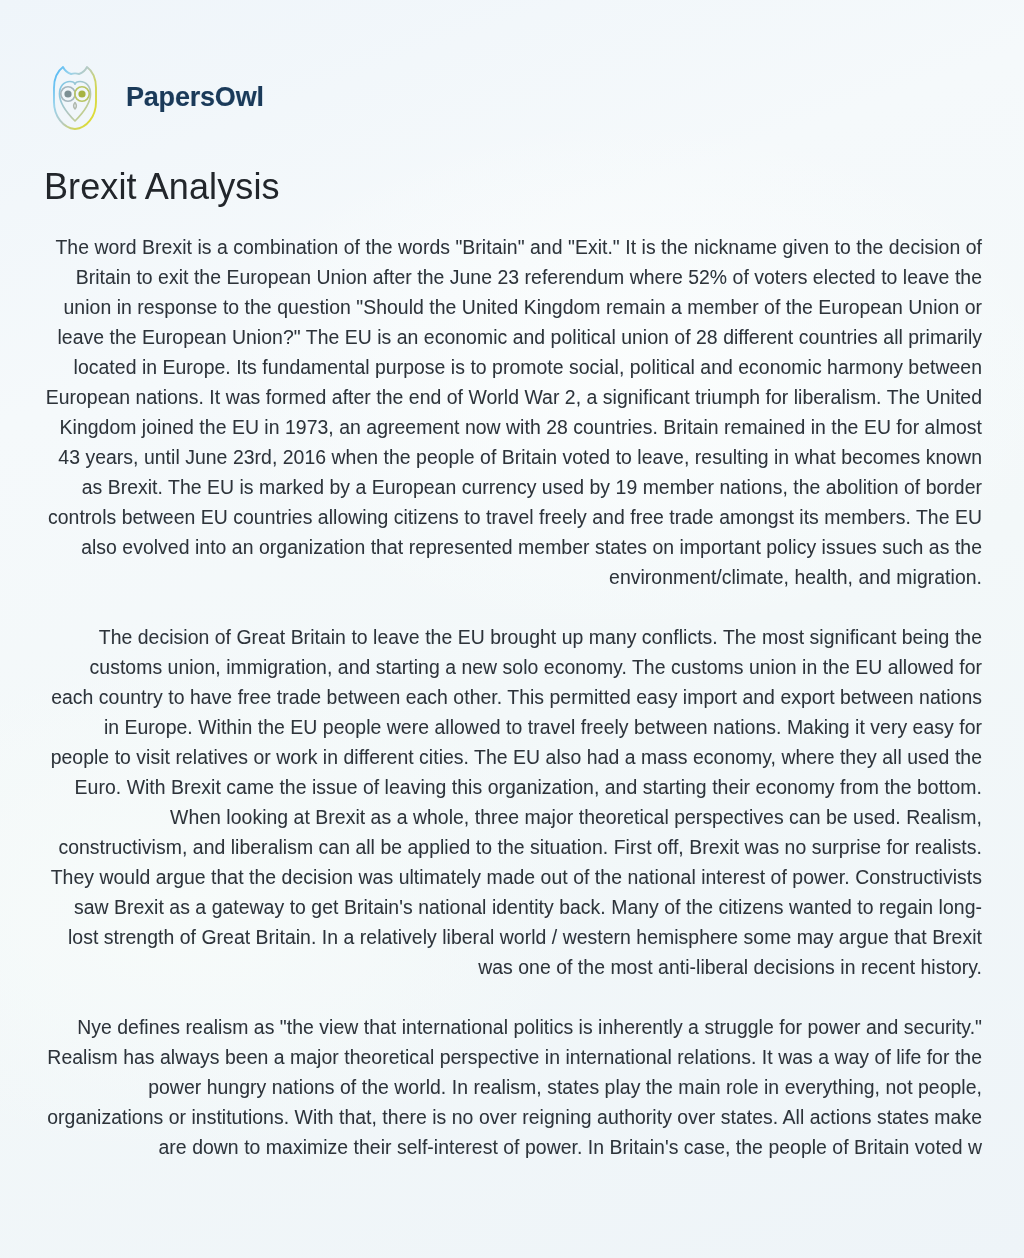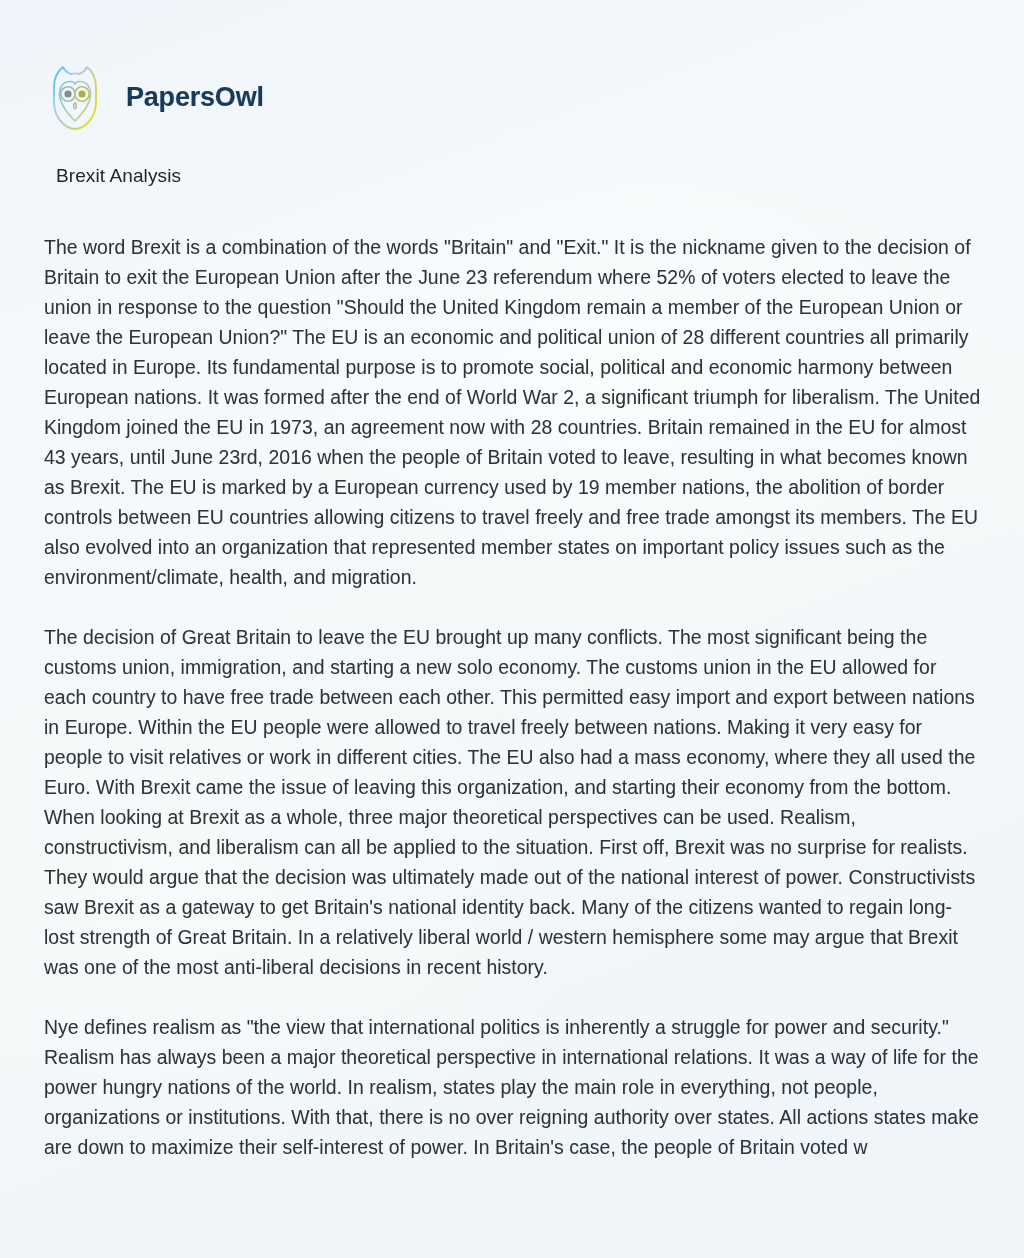--- a/index.html
+++ b/index.html
@@ -59,36 +59,37 @@
     font-size: 16.5px;
     color: #7d93a6;
     line-height: 1;
     letter-spacing: 0.1px;
     text-shadow: 0.6px 0 0 rgba(120,200,235,0.40), -0.6px 0 0 rgba(190,160,200,0.30);
   }
 
   
   .doc-title {
     position: absolute;
-    left: 56px;
+    left: 44px;
     top: 165px;
-    font-size: 19px;
+    font-size: 36px;
     font-weight: normal;
     color: #22262b;
     letter-spacing: 0.1px;
     line-height: 1.2;
     margin: 0;
   }
 
   
   .doc-body {
     position: absolute;
     left: 44px;
     top: 232px;
     width: 938px;
+    text-align: right;
   }
   .doc-body p {
     margin: 0 0 30px 0;
     font-size: 19.4px;
     line-height: 30px;
     color: #2e3338;
     letter-spacing: 0.05px;
     text-shadow: 0.35px 0 0 rgba(120,190,225,0.20), -0.35px 0 0 rgba(200,165,195,0.14);
   }
   .doc-body p:last-child { margin-bottom: 0; }

